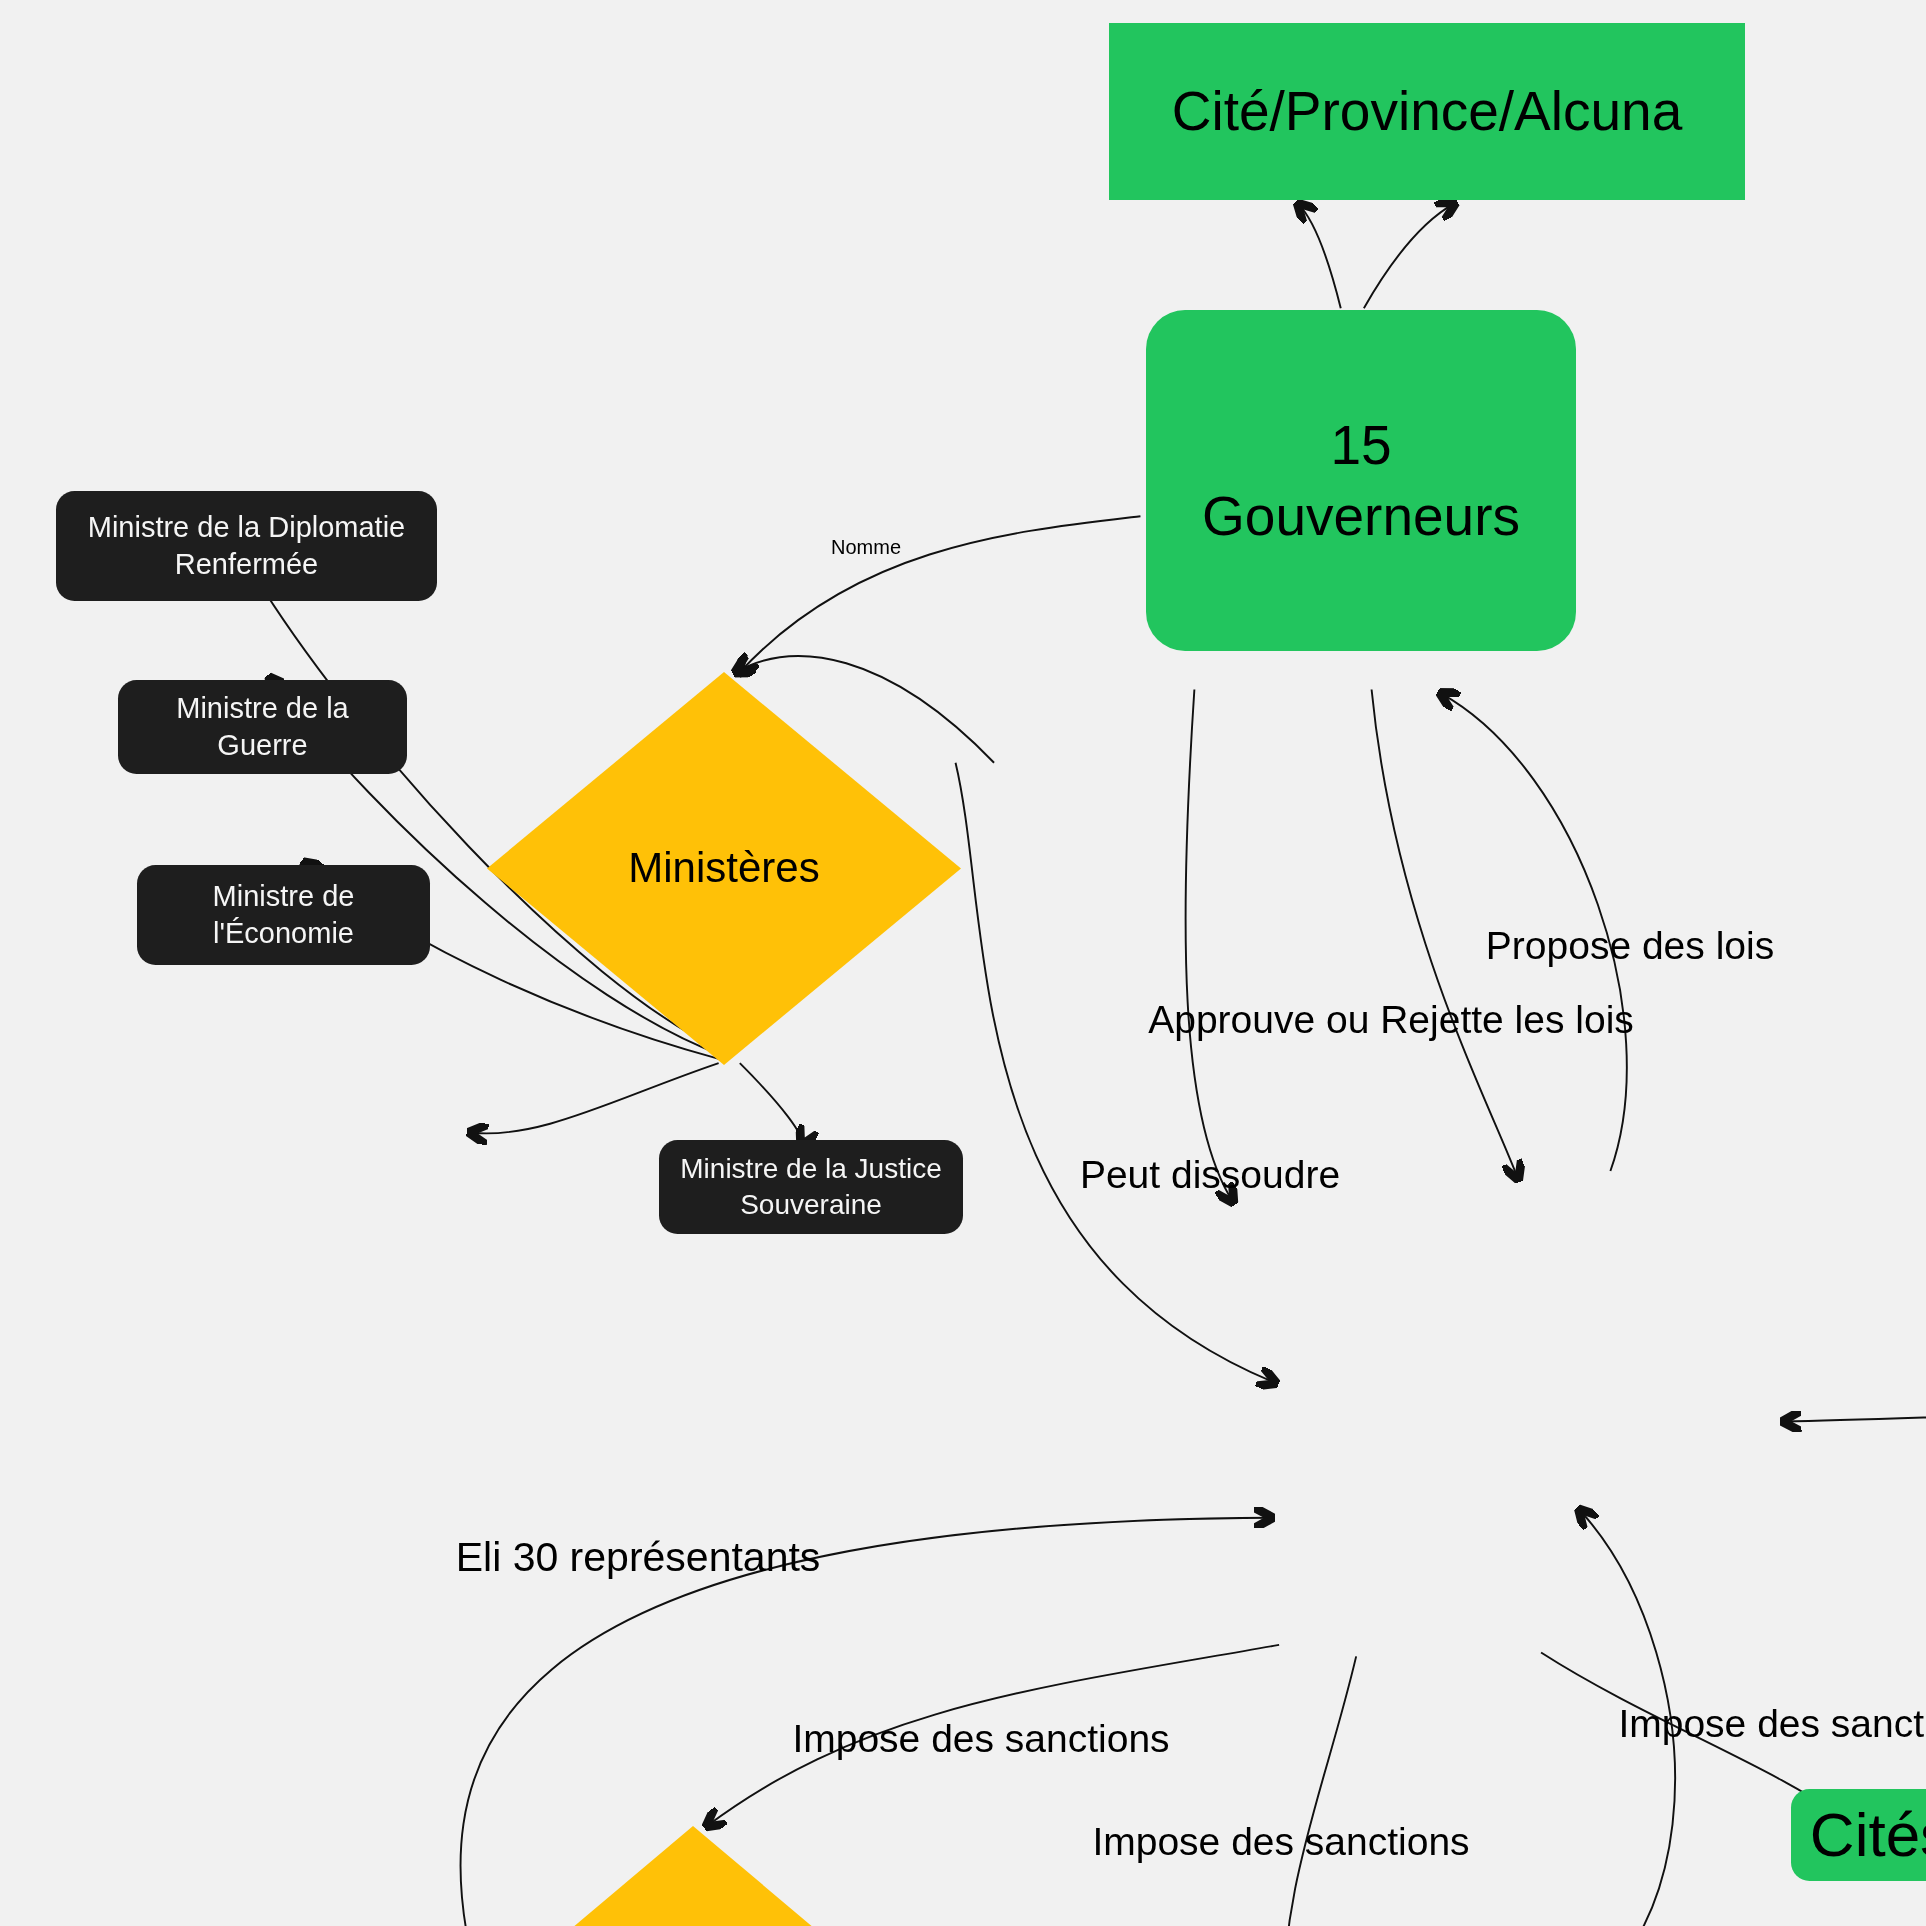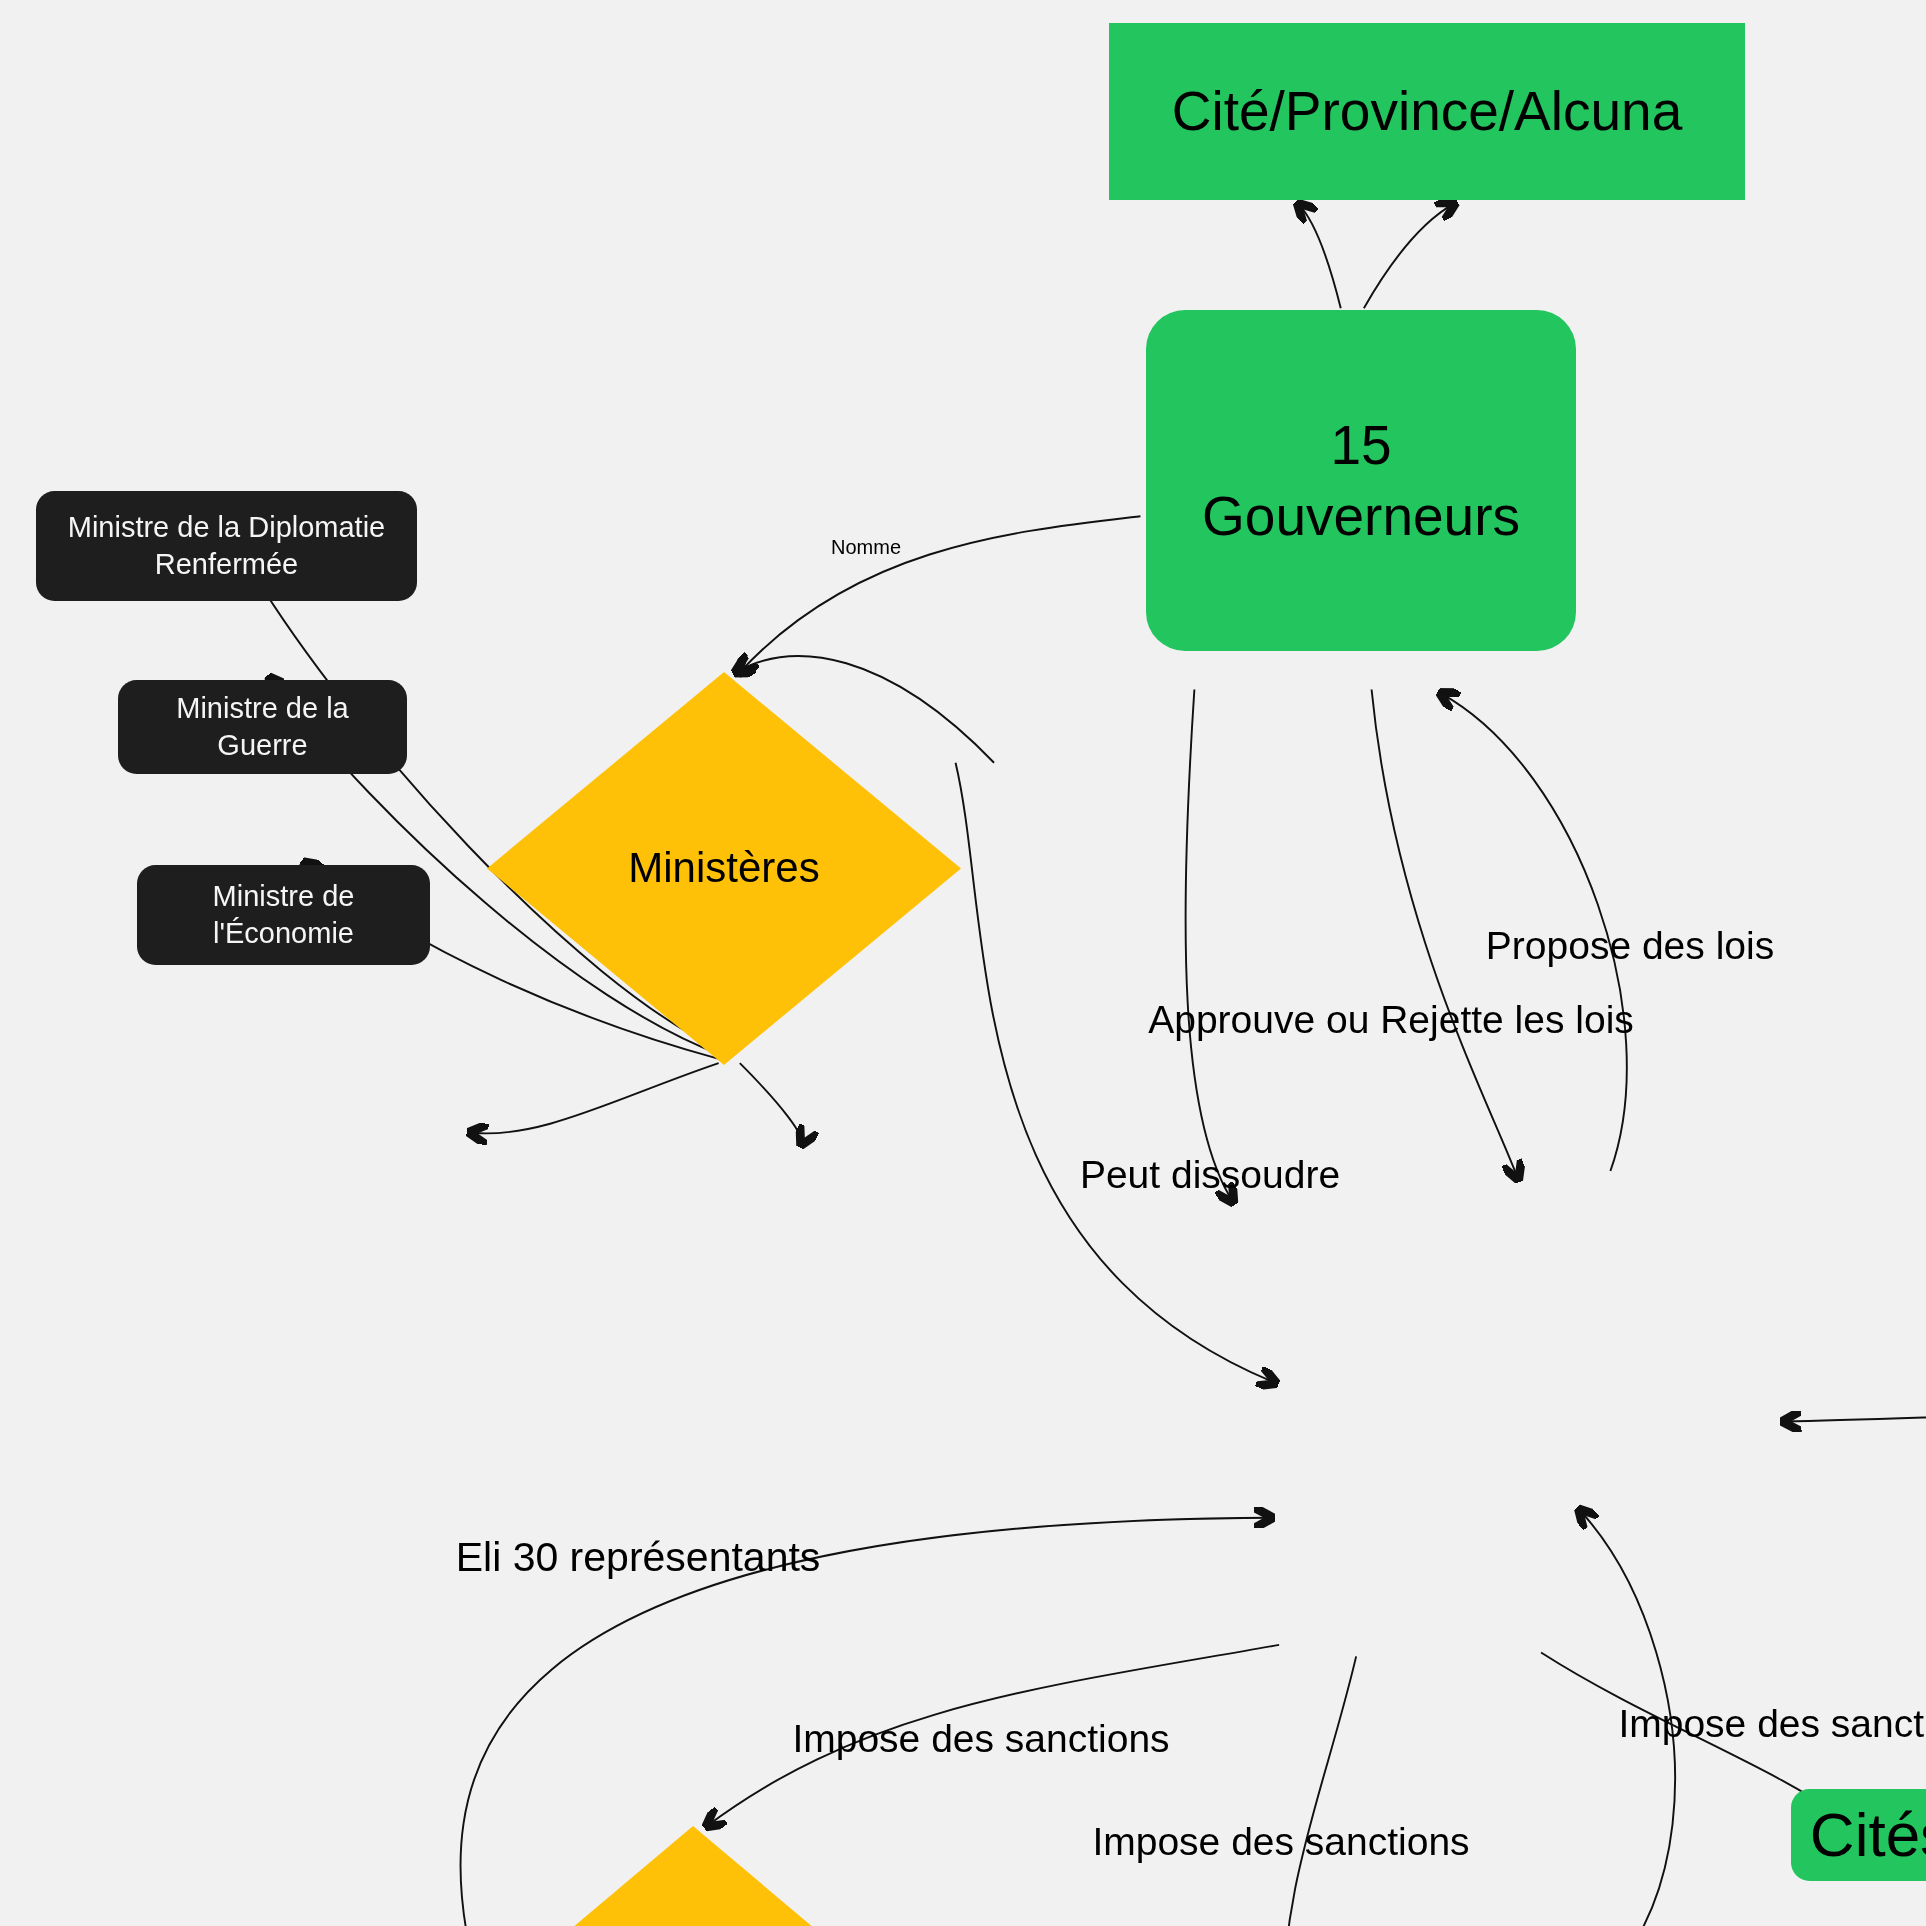--- a/index.html
+++ b/index.html
@@ -142,36 +142,40 @@
 
   <div class="diamond-wrap" style="left:487px; top:672px; width:474px; height:393px;">
     <svg class="diamond-shape" viewBox="0 0 1230 1020" preserveAspectRatio="none">
       <polygon points="615,0 1230,510 615,1020 0,510" fill="#FFC107"></polygon>
     </svg>
     <div class="diamond-label" style="font-size:42px;">
       <span>Ministères</span>
     </div>
   </div>
 
-  <div class="node rect-dark" style="left:36px; top:491px; width:381px; height:110px; font-size:29px; white-space:pre-line; padding:0 9.2px;">
+  <div class="node rect-dark" style="left:56px; top:491px; width:381px; height:110px; font-size:29px; white-space:pre-line; padding:0 9.2px;">
     <span>Ministre de la Diplomatie
 Renfermée</span>
   </div>
 
   <div class="node rect-dark" style="left:118px; top:680px; width:289px; height:94px; font-size:29px; white-space:pre-line; padding:0 9.2px;">
     <span>Ministre de la
 Guerre</span>
   </div>
 
   <div class="node rect-dark" style="left:137px; top:865px; width:293px; height:100px; font-size:29px; white-space:pre-line; padding:0 11px;">
     <span>Ministre de
 l'Économie</span>
   </div>
 
 
+  <div class="node rect-dark" style="left:659px; top:1140px; width:304px; height:94px; font-size:28px; white-space:pre-line; padding:0 9.2px;">
+    <span>Ministre de la Justice
+Souveraine</span>
+  </div>
 
 
   <div class="diamond-wrap" style="left:483px; top:1826px; width:420px; height:354px;">
     <svg class="diamond-shape" viewBox="0 0 1090 920" preserveAspectRatio="none">
       <polygon points="545,0 1090,460 545,920 0,460" fill="#FFC107"></polygon>
     </svg>
     <div class="diamond-label" style="font-size:37px; white-space:pre-line;">
       
     </div>
   </div>

